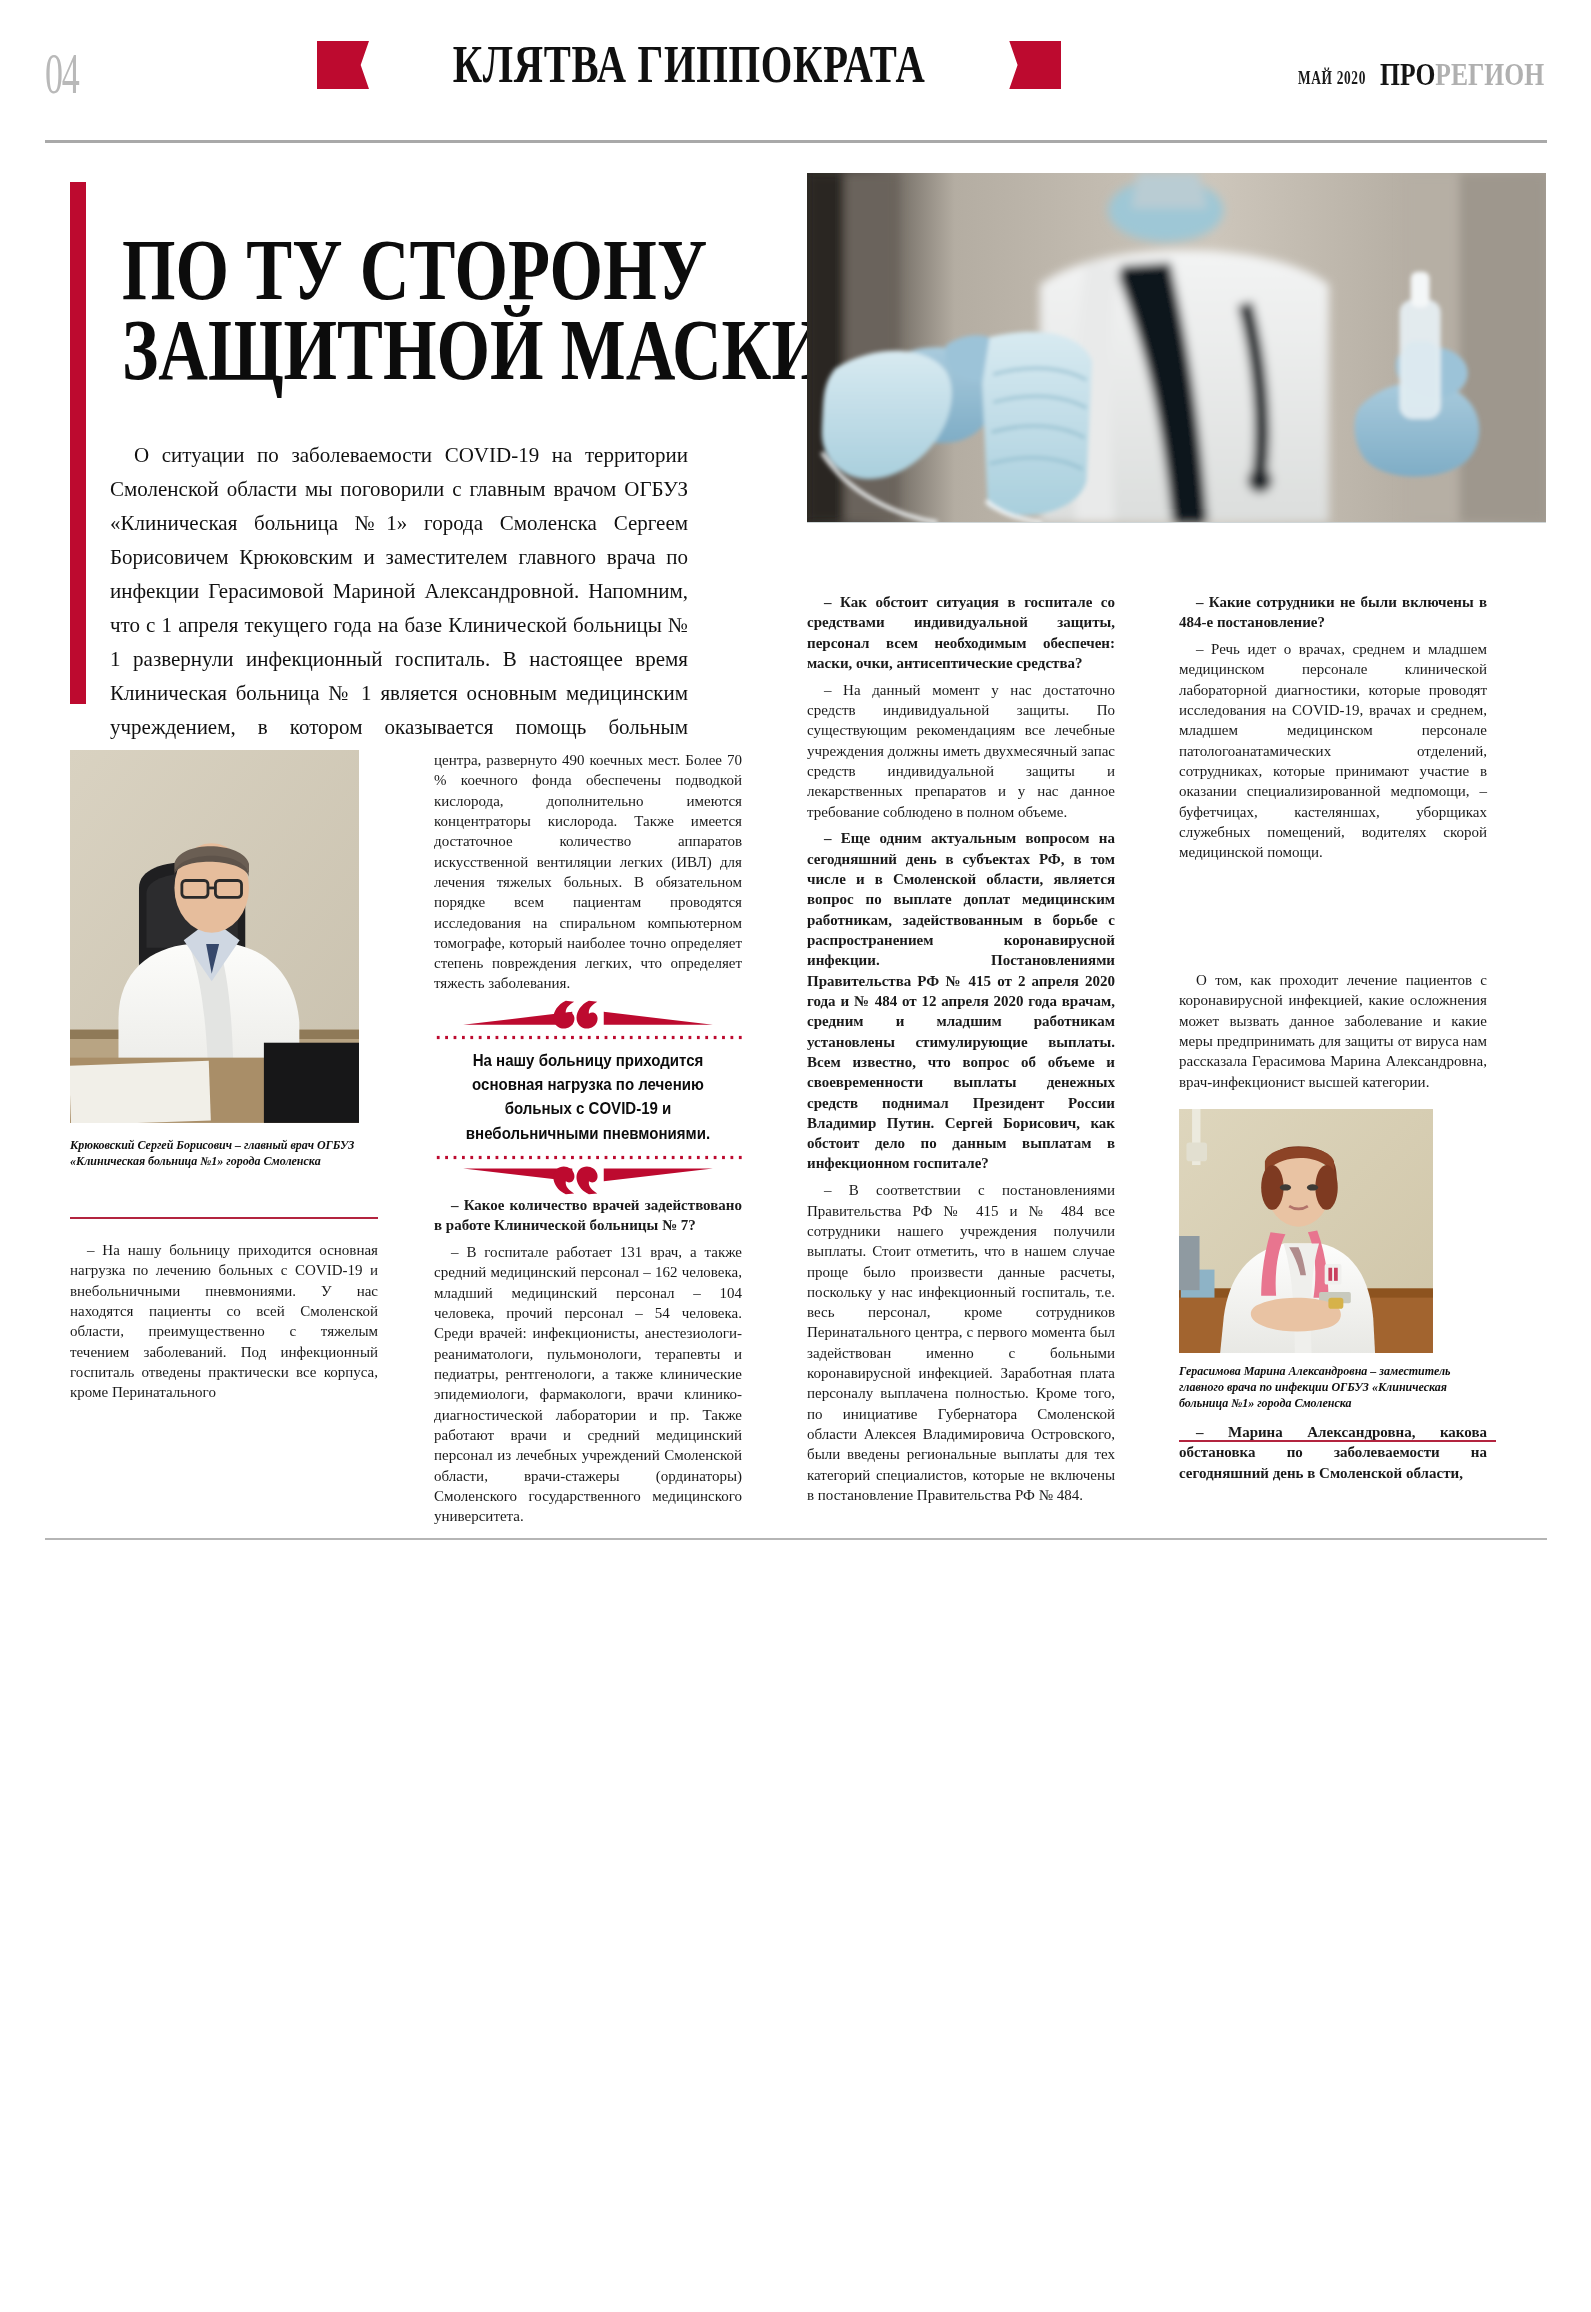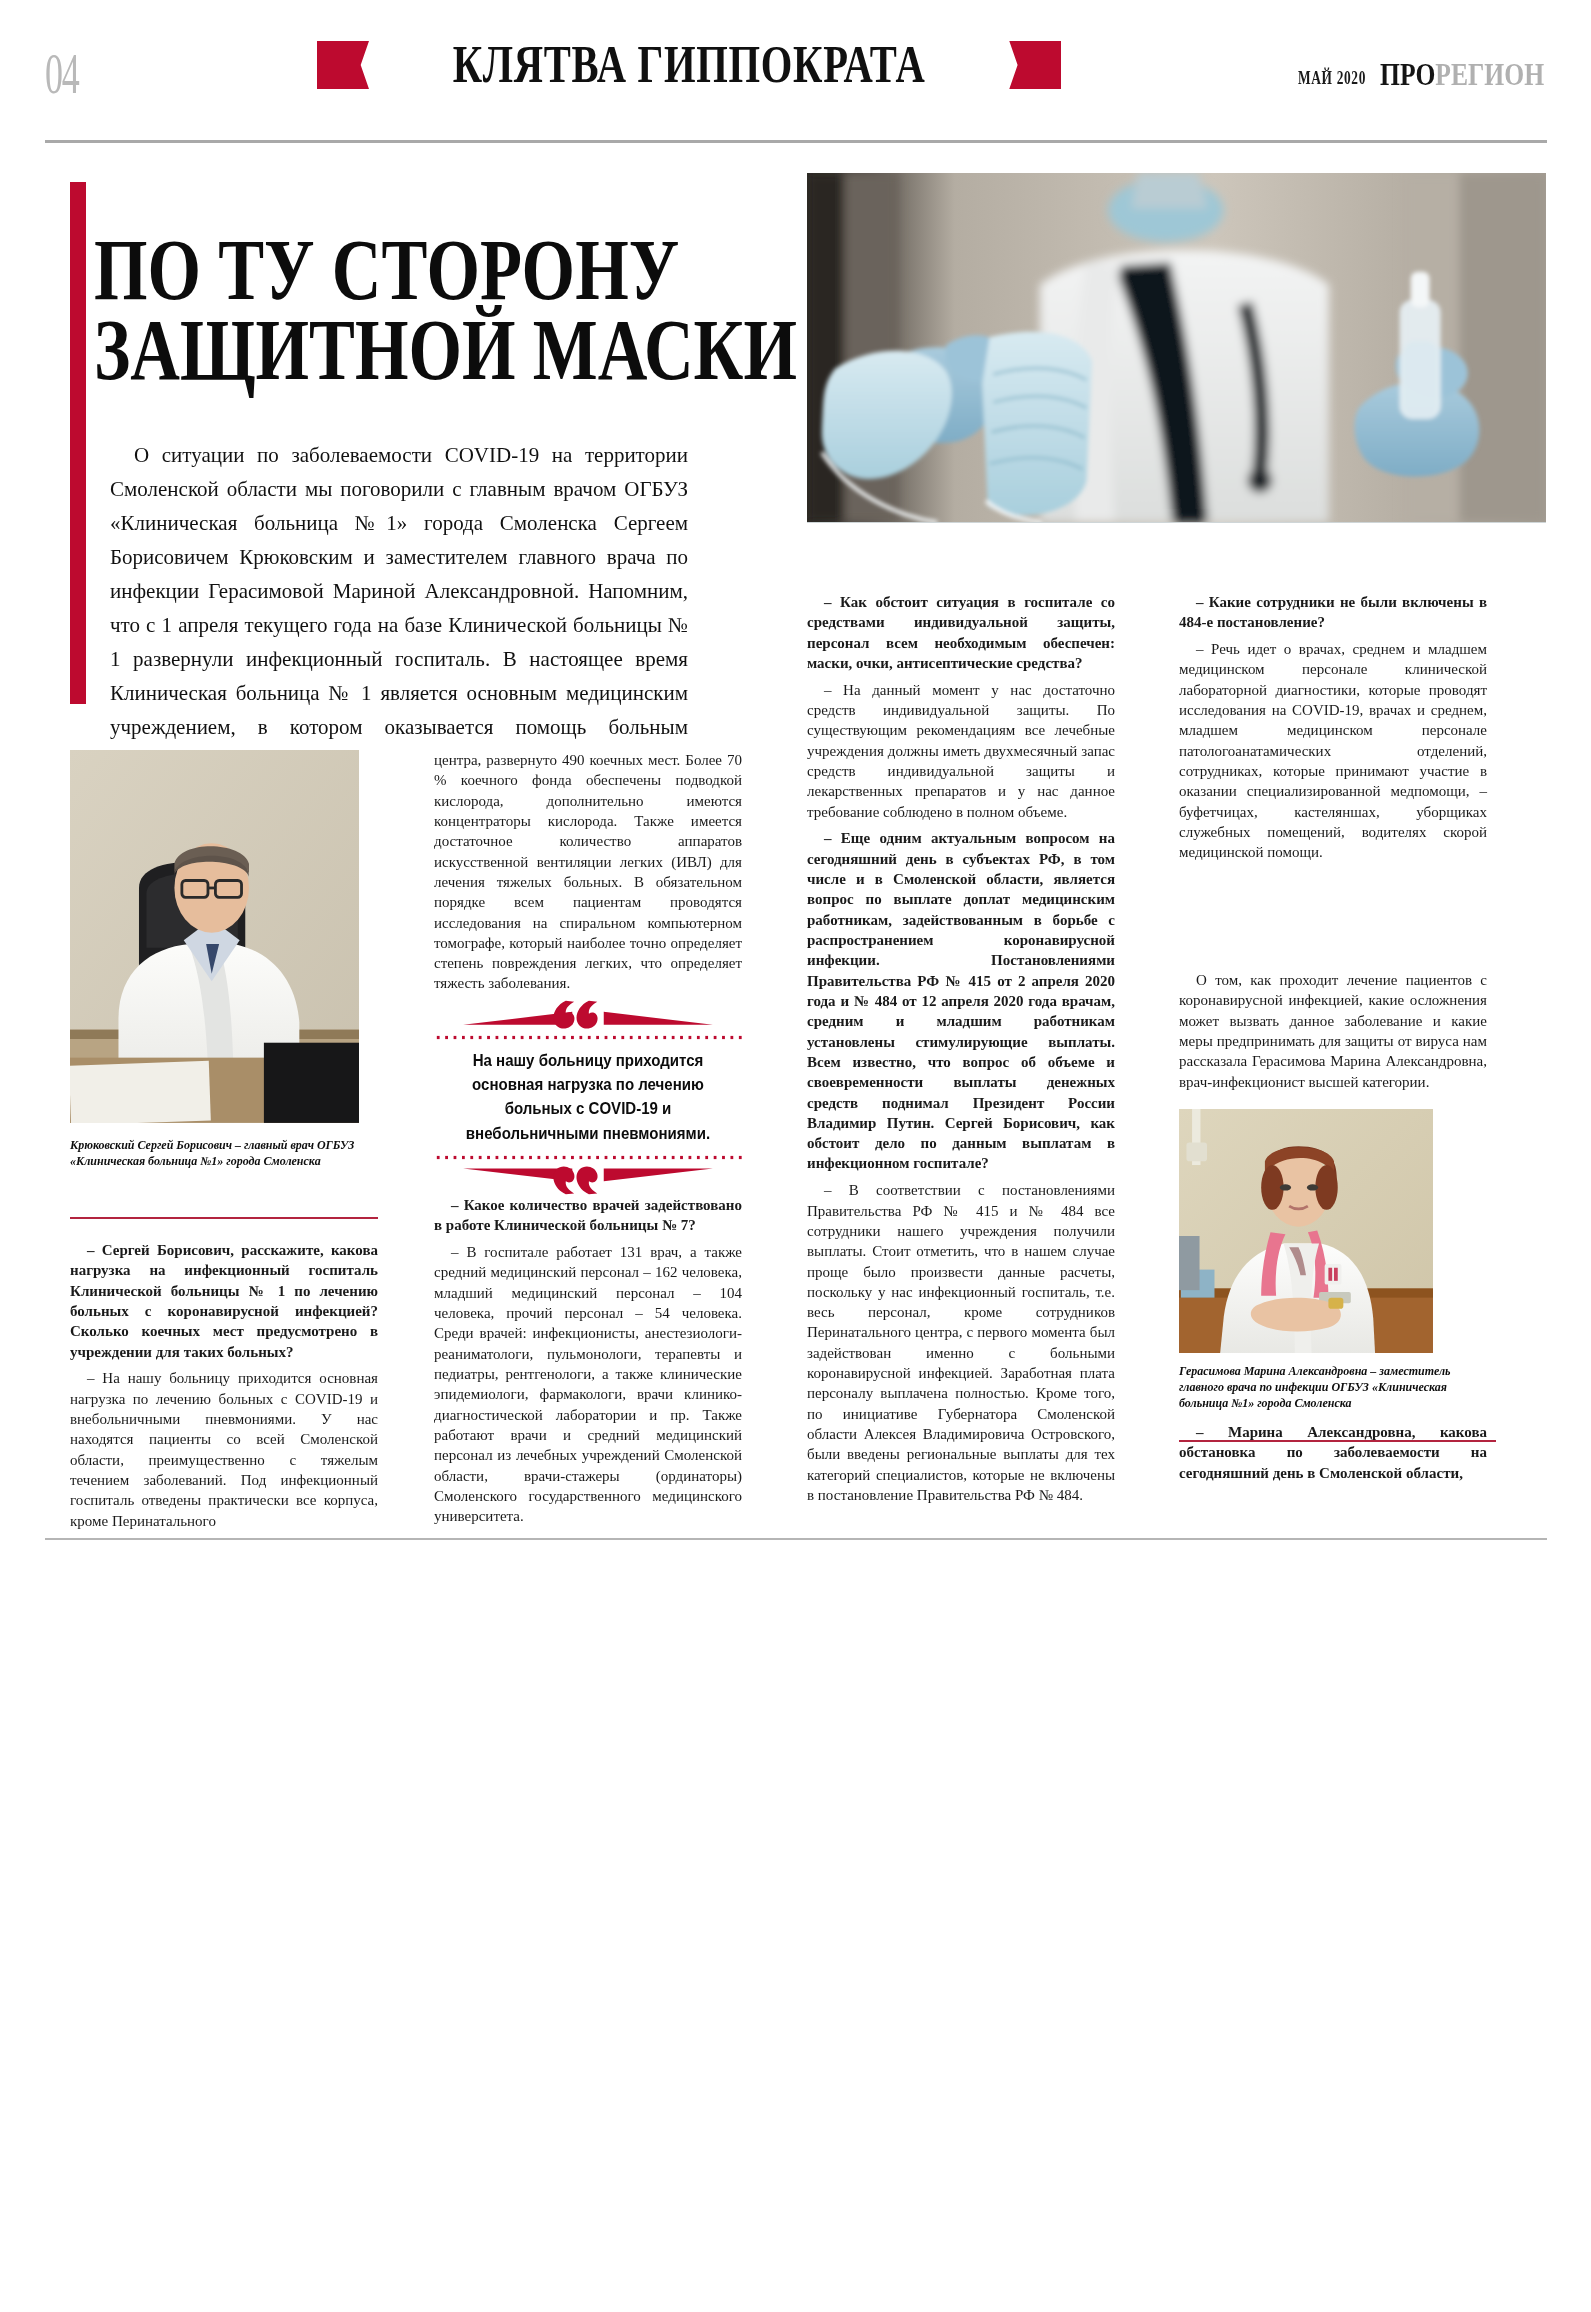--- a/index.html
+++ b/index.html
@@ -62,21 +62,21 @@
   .rule-bottom{
     position:absolute;left:45px;top:1538px;width:1502px;height:1.9px;
     background:#b5b5b5;
   }
 
   
   .headline-bar{
     position:absolute;left:70px;top:182px;width:16px;height:522px;background:#bd0a2f;
   }
   .headline{
-    position:absolute;left:94px;top:173px;width:708px;
+    position:absolute;left:122px;top:173px;width:708px;
     font-family:"Liberation Serif",serif;
     font-weight:700;color:#0c0c0c;
     font-size:86px;line-height:0.93;
     letter-spacing:0px;
   }
   .headline span{display:block;transform:scaleX(.80);transform-origin:left top;white-space:nowrap;}
 
   .lead{
     position:absolute;left:110px;top:438px;width:578px;
     font-family:"Liberation Serif",serif;
@@ -323,21 +323,20 @@
       <rect x="0" y="330" width="310" height="70" fill="#a98e68"></rect>
       <rect x="0" y="336" width="150" height="64" fill="#f1efe8" transform="rotate(-2 75 368)"></rect>
       <rect x="208" y="314" width="102" height="86" fill="#171718"></rect>
     </svg>
   </div>
 
   <div class="cap1">Крюковский Сергей Борисович – главный врач ОГБУЗ «Клиническая больница №1» города Смоленска</div>
   <div class="cap1-rule"></div>
 
   <div class="col" id="col1">
-    <p class="q">– Сергей Борисович, расскажите, какова нагрузка на инфекционный госпиталь Клинической больницы № 1 по лечению больных с коронавирусной инфекцией? Сколько коечных мест предусмотрено в учреждении для таких больных?</p>
     <p>– На нашу больницу приходится основная нагрузка по лечению больных с COVID-19 и внебольничными пневмониями. У нас находятся пациенты со всей Смоленской области, преимущественно с тяжелым течением заболеваний. Под инфекционный госпиталь отведены практически все корпуса, кроме Перинатального</p>
   </div>
 
   <div class="col" id="col2a">
     <p class="noind">центра, развернуто 490 коечных мест. Более 70 % коечного фонда обеспечены подводкой кислорода, дополнительно имеются концентраторы кислорода. Также имеется достаточное количество аппаратов искусственной вентиляции легких (ИВЛ) для лечения тяжелых больных. В обязательном порядке всем пациентам проводятся исследования на спиральном компьютерном томографе, который наиболее точно определяет степень повреждения легких, что определяет тяжесть заболевания.</p>
   </div>
 
   <div class="pullquote">
     <div class="pq-orn">
       <svg width="308" height="37" viewBox="0 0 330 40">

